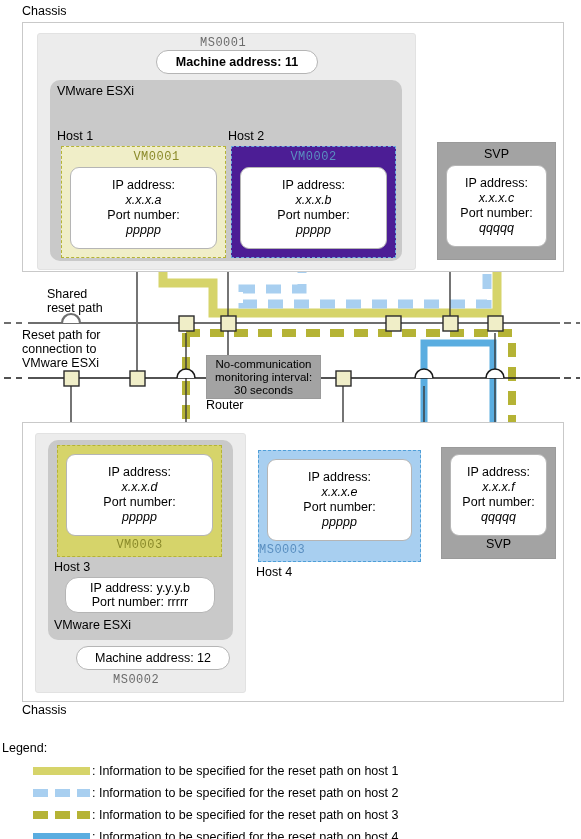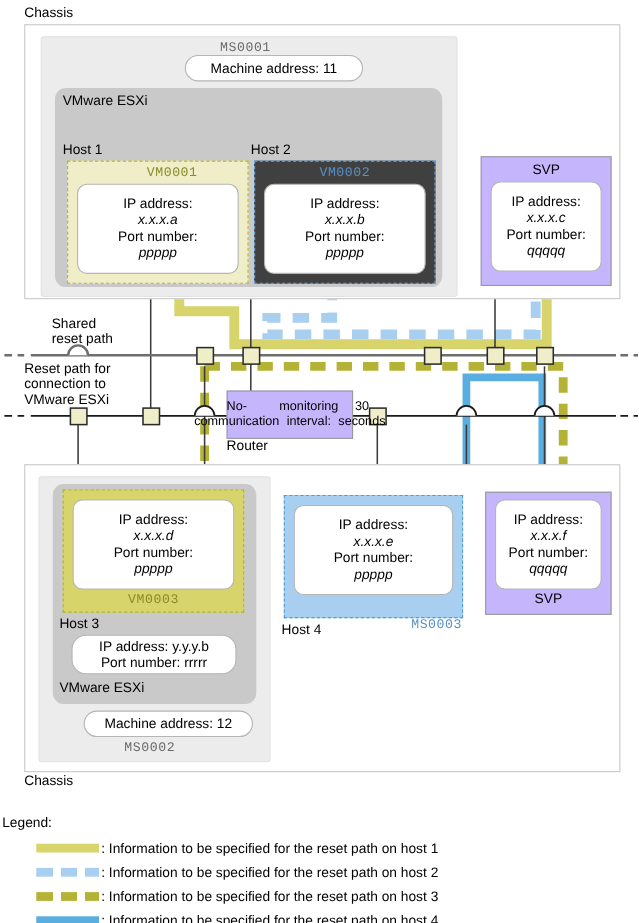--- a/index.html
+++ b/index.html
@@ -12,24 +12,24 @@
   .monoB{font-family:"Liberation Mono",monospace;font-size:12px;color:#5a8fc0;letter-spacing:.5px;}
   .chassis-box{border:1px solid #c9c9c9;background:#fff;}
   .ms-box{background:#ececec;border:1px solid #e2e2e2;border-radius:3px;}
   .esxi-box{background:#c9c9c9;border-radius:10px;}
   .pill{background:#fff;border:1px solid #b5b5b5;border-radius:13px;display:flex;align-items:center;
         justify-content:center;text-align:center;font-size:12.5px;line-height:14px;}
   .rbox{background:#fff;border:1px solid #b5b5b5;border-radius:9px;display:flex;flex-direction:column;
         align-items:center;justify-content:center;font-size:12.5px;line-height:15px;}
   .vmwrap{box-sizing:border-box;}
   .vm-y{background:#f0eec8;border:1.5px dashed #b5b335;}
-  .vm-b{background:#404040;border:1.5px dashed #6aaae0;}
+  .vm-b{background:#4c1d95;border:1.5px dashed #6aaae0;}
   .vm-y3{background:#d6d46a;border:1.5px dashed #b5b335;}
   .vm-b4{background:#a8cff0;border:1.5px dashed #4f9fd8;}
-  .plain-box{background:#c4b5fd;border:1px solid #9a9a9a;}
+  .plain-box{background:#a3a3a3;border:1px solid #9a9a9a;}
   .it{font-style:italic;}
   .leg-row{display:flex;align-items:center;height:22px;}
   .leg-sw{width:57px;height:8px;margin-right:2px;}
   .leg-txt{font-size:12.5px;}
   svg{position:absolute;left:0;top:0;}
 </style>
 </head>
 <body>
 
 <div id="root">
@@ -95,21 +95,21 @@
       <rect x="336" y="371" width="15" height="15" fill="#f0eec8" stroke="#2b2b2b" stroke-width="1.4"></rect>
     </g>
   </svg>
 
   <div class="abs lbl" style="left:22px;top:4px;">Chassis</div>
 
   <div class="abs chassis-box" style="left:22px;top:22px;width:540px;height:248px;"></div>
 
   <div class="abs ms-box" style="left:37px;top:33px;width:377px;height:235px;"></div>
   <div class="abs mono" style="left:200px;top:36px;">MS0001</div>
-  <div class="abs pill" style="left:168px;top:50px;width:160px;height:22px;">Machine address: 11</div>
+  <div class="abs pill" style="left:156px;top:50px;width:160px;height:22px;font-weight:bold;">Machine address: 11</div>
 
   <div class="abs esxi-box" style="left:50px;top:80px;width:352px;height:181px;"></div>
   <div class="abs lbl" style="left:57px;top:84px;">VMware ESXi</div>
 
   <div class="abs lbl" style="left:57px;top:129px;">Host 1</div>
   <div class="abs lbl" style="left:228px;top:129px;">Host 2</div>
 
   <div class="abs vmwrap vm-y" style="left:61px;top:146px;width:165px;height:112px;">
     <div class="monoY" style="text-align:center;margin-top:3px;padding-left:26px;">VM0001</div>
     <div class="rbox" style="margin:3px 8px 0 8px;height:80px;">
@@ -139,21 +139,21 @@
       <span class="it">qqqqq</span>
     </div>
   </div>
 
   <div class="abs lbl" style="left:47px;top:287px;">Shared
 reset path</div>
   <div class="abs lbl" style="left:22px;top:328px;">Reset path for
 connection to
 VMware ESXi</div>
 
-  <div class="abs plain-box" style="left:206px;top:355px;width:113px;height:42px;display:flex;flex-direction:row;
+  <div class="abs plain-box" style="left:206px;top:355px;width:113px;height:42px;display:flex;flex-direction:column;
               align-items:center;justify-content:center;font-size:11.5px;line-height:13px;text-align:center;">
     <span>No-communication</span>
     <span>monitoring interval:</span>
     <span>30 seconds</span>
   </div>
   <div class="abs lbl" style="left:206px;top:398px;">Router</div>
 
   <div class="abs chassis-box" style="left:22px;top:422px;width:540px;height:278px;"></div>
 
   <div class="abs ms-box" style="left:35px;top:433px;width:209px;height:258px;"></div>
@@ -181,21 +181,21 @@
   <div class="abs pill" style="left:76px;top:646px;width:152px;height:22px;">Machine address: 12</div>
   <div class="abs mono" style="left:113px;top:673px;">MS0002</div>
 
   <div class="abs vmwrap vm-b4" style="left:258px;top:450px;width:163px;height:112px;">
     <div class="rbox" style="margin:8px 8px 0 8px;height:80px;">
       <span>IP address:</span>
       <span class="it">x.x.x.e</span>
       <span>Port number:</span>
       <span class="it">ppppp</span>
     </div>
-    <div class="monoB" style="text-align:right;margin-top:20px;">MS0003</div>
+    <div class="monoB" style="text-align:left;margin-top:2px;">MS0003</div>
   </div>
   <div class="abs lbl" style="left:256px;top:565px;">Host 4</div>
 
   <div class="abs plain-box" style="left:441px;top:447px;width:113px;height:110px;">
     <div class="rbox" style="margin:6px 8px 0 8px;height:80px;">
       <span>IP address:</span>
       <span class="it">x.x.x.f</span>
       <span>Port number:</span>
       <span class="it">qqqqq</span>
     </div>

